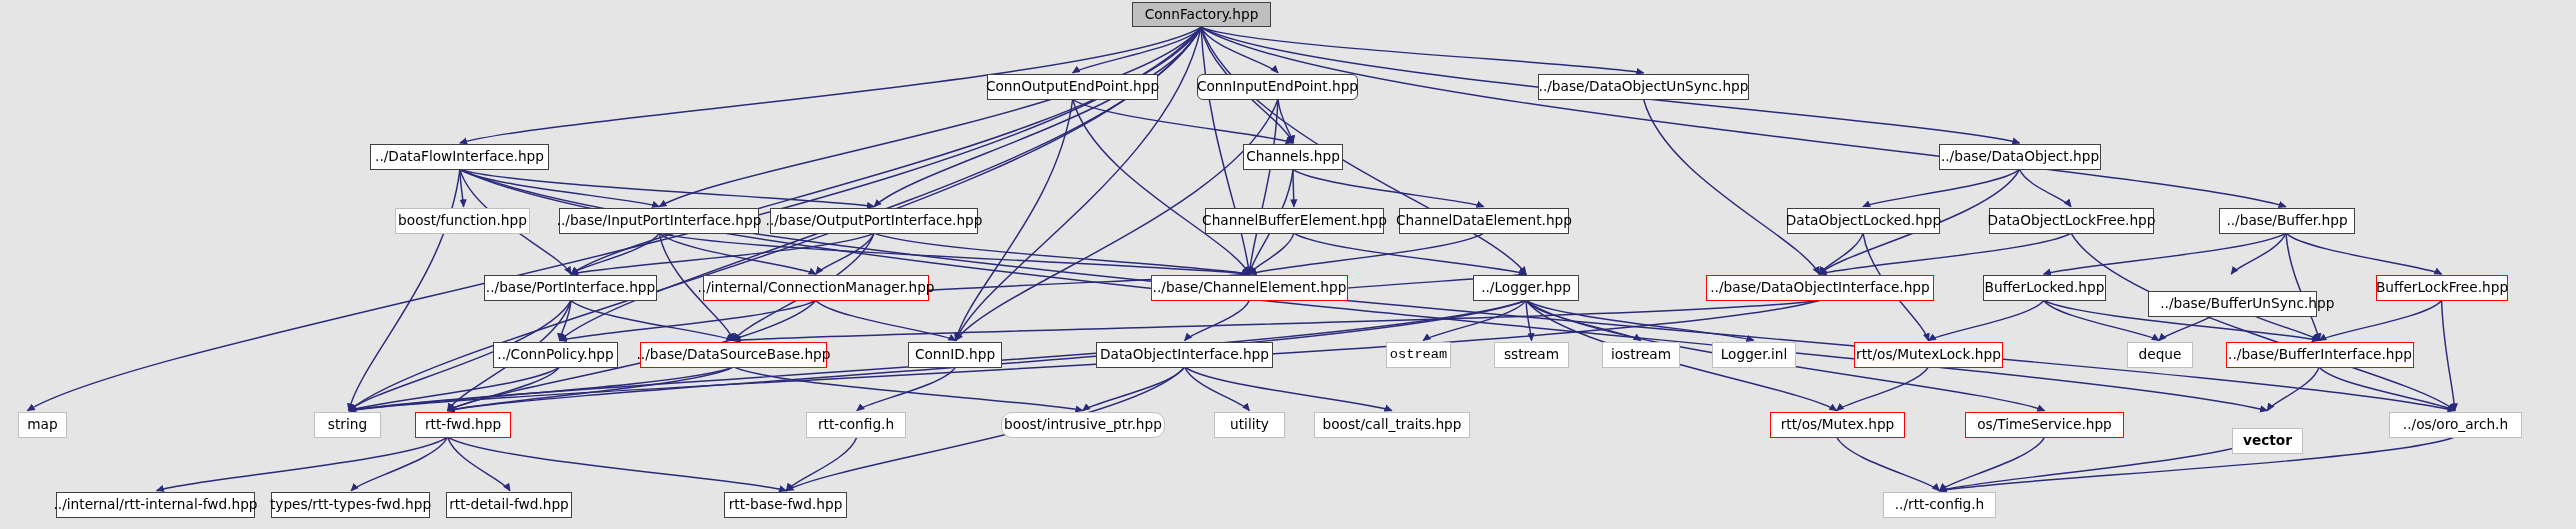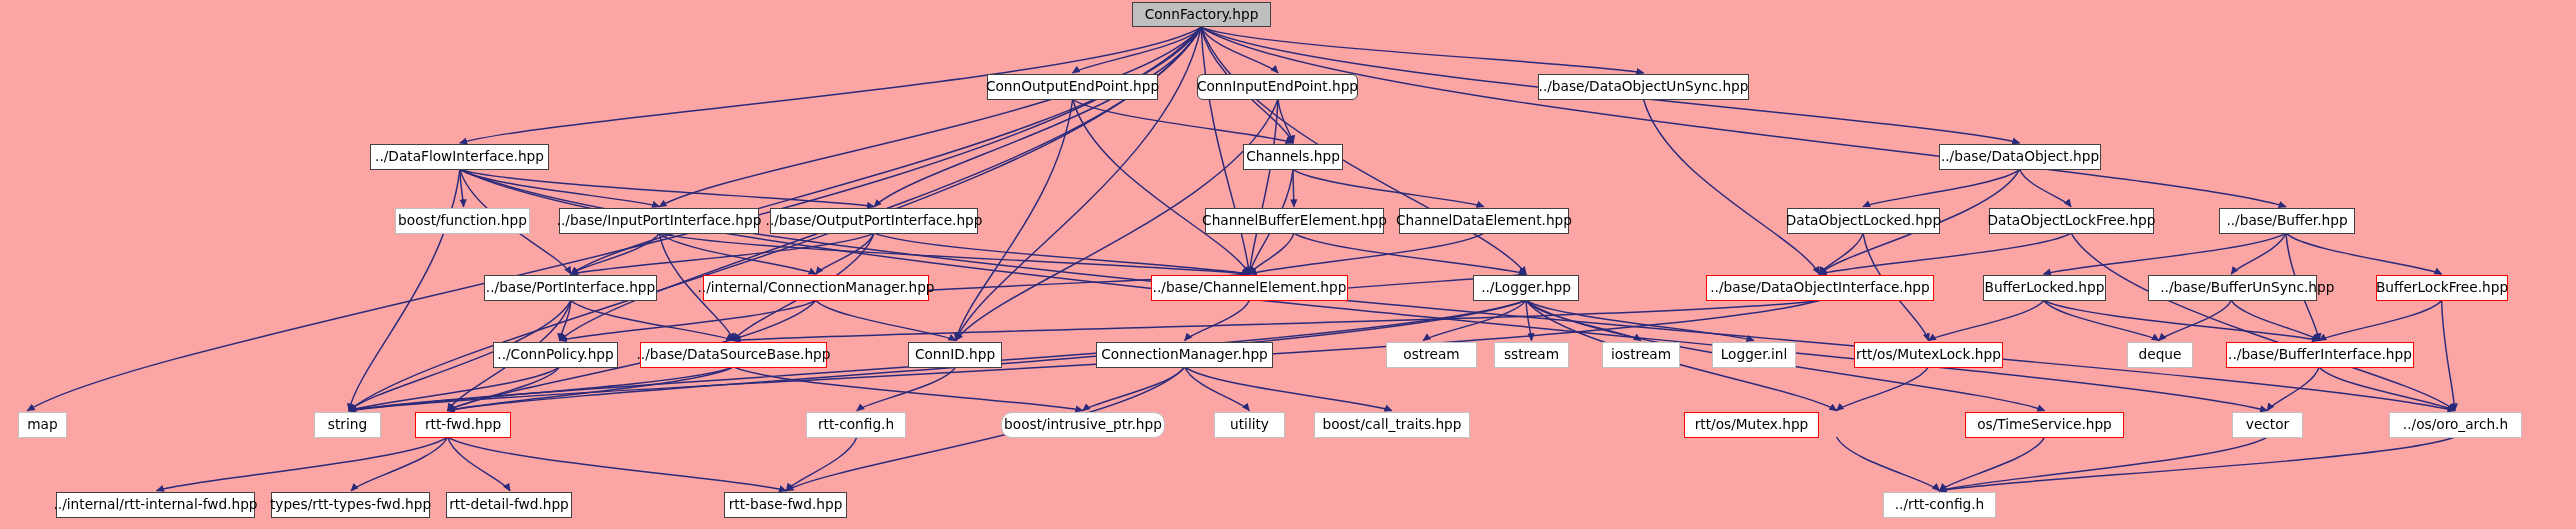--- a/index.html
+++ b/index.html
@@ -1,19 +1,19 @@
 <!DOCTYPE html>
 <html style="font-size:14.6px"><head>
 <meta charset="utf-8">
 <style>
   html,body{margin:0;padding:0;background:#ffffff;}
   #canvas{
     position:relative;
     width:2576px;height:529px;
-    background:#fca5a5;
+    background:#e5e5e5;
     font-family:"DejaVu Sans", sans-serif;
     overflow:hidden;
   }
   #edges{position:absolute;left:0;top:0;width:2576px;height:529px;}
   .node{
     position:absolute;
     box-sizing:border-box;
     display:flex;align-items:center;justify-content:center;
     height:25.5px;
     border:0.9px solid #404040;
@@ -169,43 +169,43 @@
       <div class="node " style="left: 1399px; top: 208px; width: 170px;">ChannelDataElement.hpp</div>
       <div class="node " style="left: 1787px; top: 208px; width: 153px;">DataObjectLocked.hpp</div>
       <div class="node " style="left: 1989px; top: 208px; width: 165px;">DataObjectLockFree.hpp</div>
       <div class="node " style="left: 2219px; top: 208px; width: 136px;">../base/Buffer.hpp</div>
       <div class="node " style="left: 484px; top: 275px; width: 173px;">../base/PortInterface.hpp</div>
       <div class="node red" style="left: 703px; top: 275px; width: 226px;">../internal/ConnectionManager.hpp</div>
       <div class="node red" style="left: 1151px; top: 275px; width: 197px;">../base/ChannelElement.hpp</div>
       <div class="node " style="left: 1473px; top: 275px; width: 106px;">../Logger.hpp</div>
       <div class="node red" style="left: 1706px; top: 275px; width: 228px;">../base/DataObjectInterface.hpp</div>
       <div class="node " style="left: 1983px; top: 275px; width: 123px;">BufferLocked.hpp</div>
-      <div class="node " style="left: 2148px; top: 275px; width: 169px; padding-left: 36px;">../base/BufferUnSync.hpp</div>
+      <div class="node " style="left: 2148px; top: 291px; width: 169px; padding-left: 36px;">../base/BufferUnSync.hpp</div>
       <div class="node red" style="left: 2376px; top: 275px; width: 132px;">BufferLockFree.hpp</div>
       <div class="node " style="left: 493px; top: 342px; width: 125px;">../ConnPolicy.hpp</div>
       <div class="node red" style="left: 640px; top: 342px; width: 187px;">../base/DataSourceBase.hpp</div>
       <div class="node " style="left: 908px; top: 342px; width: 94px;">ConnID.hpp</div>
-      <div class="node " style="left: 1096px; top: 342px; width: 177px;">ConnectionManager.hpp</div>
-      <div class="node grey" style="left: 1386px; top: 342px; width: 91px;">ostream</div>
+      <div class="node " style="left: 1096px; top: 342px; width: 177px;">DataObjectInterface.hpp</div>
+      <div class="node grey" style="left: 1386px; top: 342px; width: 65px; font-family: Liberation Mono, monospace;">ostream</div>
       <div class="node grey" style="left: 1494px; top: 342px; width: 75px;">sstream</div>
       <div class="node grey" style="left: 1602px; top: 342px; width: 78px;">iostream</div>
       <div class="node grey" style="left: 1712px; top: 342px; width: 84px;">Logger.inl</div>
       <div class="node red" style="left: 1854px; top: 342px; width: 149px;">rtt/os/MutexLock.hpp</div>
       <div class="node grey" style="left: 2127px; top: 342px; width: 66px;">deque</div>
       <div class="node red" style="left: 2226px; top: 342px; width: 188px;">../base/BufferInterface.hpp</div>
       <div class="node grey" style="left: 6px; top: 412px; width: 49px; margin-left: 12px;">map</div>
       <div class="node grey" style="left: 314px; top: 412px; width: 67px;">string</div>
       <div class="node red" style="left: 415px; top: 412px; width: 96px; text-align: right;">rtt-fwd.hpp</div>
       <div class="node grey" style="left: 806px; top: 412px; width: 100px;">rtt-config.h</div>
       <div class="node grey" style="left: 1001px; top: 412px; width: 164px; border-radius: 11px;">boost/intrusive_ptr.hpp</div>
       <div class="node grey" style="left: 1214px; top: 412px; width: 71px;">utility</div>
       <div class="node grey" style="left: 1314px; top: 412px; width: 156px;">boost/call_traits.hpp</div>
-      <div class="node red" style="left: 1684px; top: 412px; width: 135px;">rtt/os/Mutex.hpp</div>
+      <div class="node red" style="left: 1770px; top: 412px; width: 135px;">rtt/os/Mutex.hpp</div>
       <div class="node red" style="left: 1965px; top: 412px; width: 159px;">os/TimeService.hpp</div>
-      <div class="node grey" style="left: 2232px; top: 412px; width: 71px;">vector</div>
+      <div class="node grey" style="left: 2232px; top: 428px; width: 71px; font-weight: bold;">vector</div>
       <div class="node grey" style="left: 2389px; top: 412px; width: 133px;">../os/oro_arch.h</div>
       <div class="node " style="left: 56px; top: 492px; width: 199px;">../internal/rtt-internal-fwd.hpp</div>
       <div class="node " style="left: 271px; top: 492px; width: 159px;">types/rtt-types-fwd.hpp</div>
       <div class="node " style="left: 446px; top: 492px; width: 126px;">rtt-detail-fwd.hpp</div>
       <div class="node " style="left: 724px; top: 492px; width: 123px;">rtt-base-fwd.hpp</div>
       <div class="node grey" style="left: 1883px; top: 492px; width: 113px;">../rtt-config.h</div>
     </div>
 </div>
 
 

